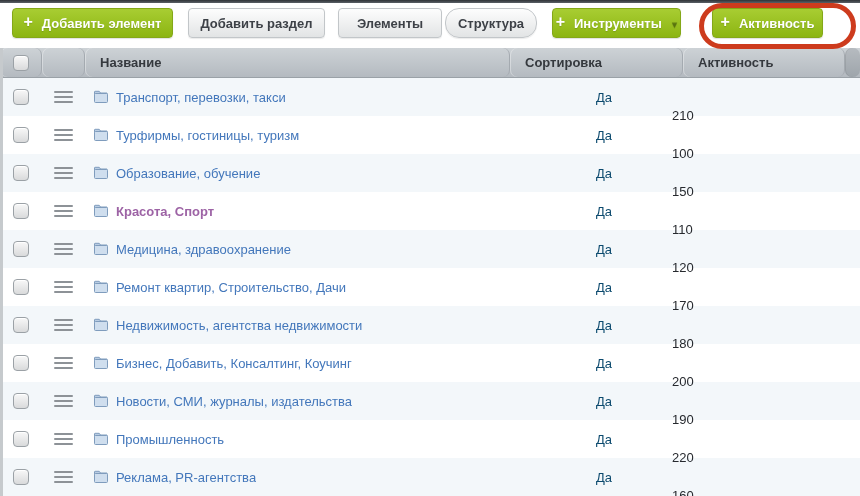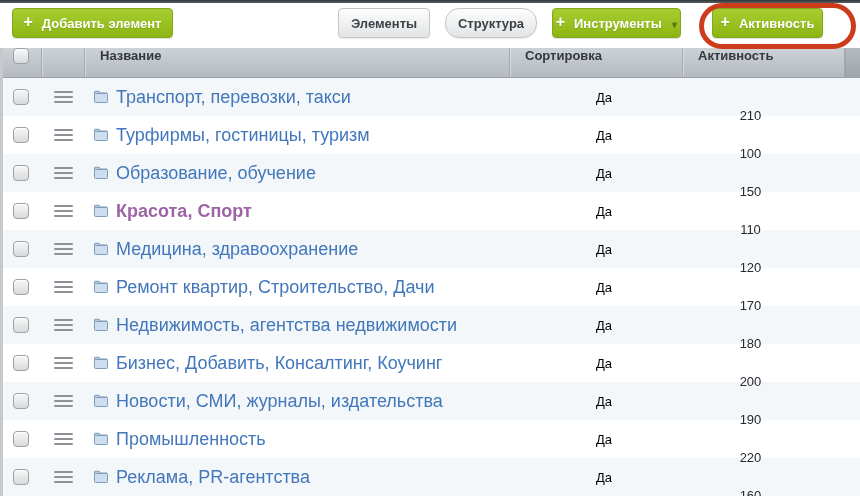--- a/index.html
+++ b/index.html
@@ -30,88 +30,92 @@
   .btn-gray {
     background:linear-gradient(var(--button-gray-top,#fdfdfd), var(--button-gray-bottom,#e2e4e5));
     border:1px solid var(--button-gray-border,#c2c6c9);
     color:#3d4147;
     box-shadow:0 1px 1px rgba(0,0,0,0.08);
   }
   .btn .plus { font-size:16px; font-weight:bold; margin-right:9px; line-height:1; position:relative; top:-1px; }
   .btn .chevron { font-size:11px; margin-left:10px; color:rgba(40,60,0,0.45); position:relative; top:1px; }
   #btn-add-element { left:12px;  width:161px; }
   #btn-add-section { left:188px; width:137px; }
-  #btn-elements    { left:338px; width:92px; }
+  #btn-elements    { left:338px; width:104px; }
   #btn-structure   { left:445px; width:92px;border-radius:14px; }
   #btn-tools       { left:552px; width:129px; }
   #btn-upload      { left:712px; width:111px; }
   .red-ring {
     position:absolute; left:699px; top:0px; width:157px; height:46px;
     border:5px solid var(--annotation-red,#cd3b1d);
     border-radius:23px; pointer-events:none; z-index:5;
   }
   
   .table { position:absolute; left:0; top:48px; width:860px; }
   .left-strip { position:absolute; left:0; top:48px; width:3px; height:448px; background:#c6cacd; z-index:3; }
   .thead {
     display:flex; width:860px; height:30px;
     background:linear-gradient(var(--header-top,#cdd2d6), var(--header-bottom,#b4bac0));
     border-bottom:1px solid #9aa1a7;
   }
   .hcell {
-    display:flex; align-items:flex-start; height:100%;
+    display:flex; align-items:center; height:100%;
     font-size:13px; font-weight:bold; color:#35393e;
     border-right:1px solid #a4aab0;
     box-shadow:inset 1px 0 0 rgba(255,255,255,0.35);
+    border-radius:7px;
   }
   .hcell-check { width:42px; justify-content:center; }
   .hcell-drag  { width:43px; }
   .hcell-name  { width:425px; padding-left:15px; }
   .hcell-activity { width:162px; padding-left:15px; }
   .hcell-sort  { width:173px; padding-left:15px; }
   .hcell-extra {
     width:15px; border-right:none;
     background:linear-gradient(#b6bbc0,#9ea5ab);
     box-shadow:inset 1px 0 0 rgba(0,0,0,0.08);
   }
   .tbody { width:860px; }
   .trow { display:flex; width:860px; height:38px; align-items:center; background:#ffffff; }
   .trow:nth-child(odd) { background:var(--row-alt-bg,#f3f7fa); }
   .cell { display:flex; align-items:center; height:100%; }
   .cell-check { width:42px; padding-left:13px; }
   .cell-drag  { width:43px; justify-content:center; }
   .cell-name  { width:425px; padding-left:8px; }
-  .cell-activity { width:162px; padding-left:86px; font-size:13px; color:#000000; }
-  .cell-sort  { width:188px; justify-content:center; padding-right:31px; font-size:13px; color:#26292e;margin-top:36px; }
+  .cell-activity { width:162px; padding-left:86px; font-size:13px; color:#0c4a6e; }
+  .cell-sort  { width:188px; justify-content:flex-start; padding-right:31px; font-size:13px; color:#26292e;margin-top:36px; }
   .checkbox {
     display:inline-block; width:16px; height:16px;
     border:1px solid #9ba1a6; border-radius:4px;
     background:linear-gradient(#f8f8f8,#d9dadb);
     box-shadow:inset 0 1px 0 #fff; cursor:pointer;
   }
   .drag-handle { display:flex; flex-direction:column; gap:3px; width:19px; cursor:grab; }
   .drag-handle i { display:block; height:2px; background:#8d9297; border-radius:1px; }
   .folder { display:inline-flex; margin-right:7px; flex:none; }
   .row-link {
-    font-size:18px; color:var(--link-blue,#4377bb);
+    font-size:13px; color:var(--link-blue,#4377bb);
     text-decoration:none; cursor:pointer;
     white-space:nowrap; overflow:hidden; text-overflow:ellipsis;
   }
   .row-link.visited { color:var(--link-visited,#9d63a5);font-weight:bold; }
 </style>
 </head>
 <body>
 
 <div class="screen">
   <div class="top-edge"></div>
 
   <div class="toolbar">
     <div class="btn btn-green" id="btn-add-element">
       <span class="plus">+</span>
       <span>Добавить элемент</span>
+    </div>
+    <div class="btn btn-gray" id="btn-add-section">
+      <span>Добавить раздел</span>
     </div>
     <div class="btn btn-gray" id="btn-elements">
       <span>Элементы</span>
     </div>
     <div class="btn btn-gray" id="btn-structure">
       <span>Структура</span>
     </div>
     <div class="btn btn-green" id="btn-tools">
       <span class="plus">+</span>
       <span>Инструменты</span>

